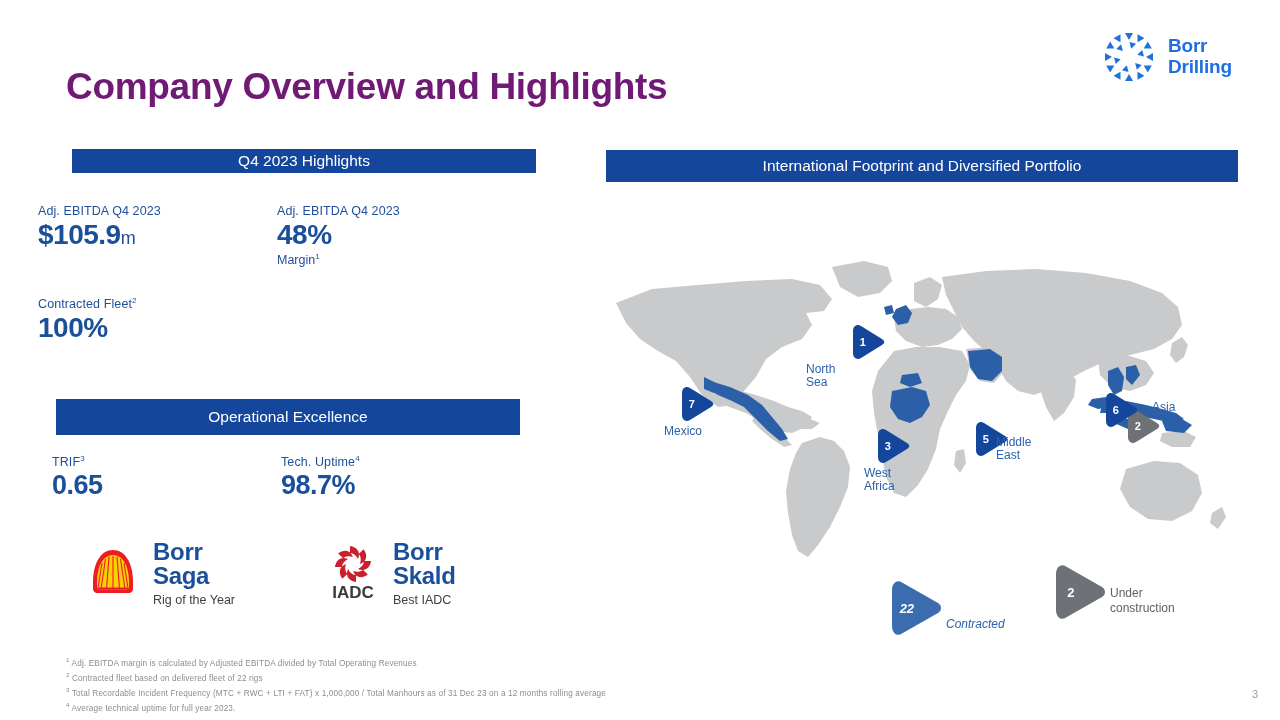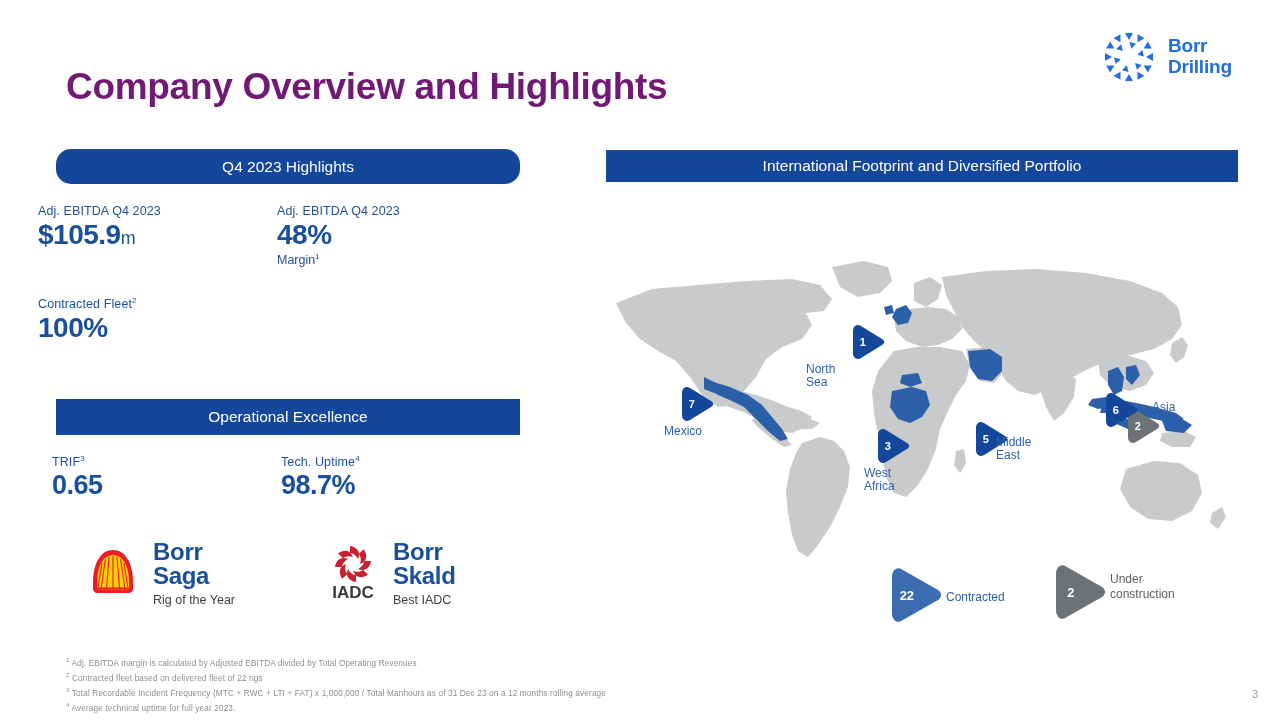--- a/index.html
+++ b/index.html
@@ -23,21 +23,21 @@
     font-size: 37px; font-weight: 700; color: #701a75;
     letter-spacing: -0.3px;
   }
 
   
   .panel-head {
     position: absolute; background: #14469b;
     display: flex; align-items: center; justify-content: center;
     color: #ffffff; font-size: 15.5px; font-weight: 400;
   }
-  #head-q4   { left: 56px;  top: 149px; width: 464px; height: 35px; border-radius: 15px; }
+  #head-q4   { left: 72px;  top: 149px; width: 464px; height: 24px; }
   #head-ops  { left: 56px;  top: 399px; width: 464px; height: 36px; }
   #head-map  { left: 606px; top: 150px; width: 632px; height: 32px; }
 
   
   .kpi { position: absolute; width: 220px; }
   .kpi .lab { font-size: 12.5px; color: #1e4f9b; letter-spacing: 0.1px; }
   .kpi .val { font-size: 28px; font-weight: bold; color: #1a4f9c; margin-top: 1px; letter-spacing: -0.5px; }
   .kpi .val .unit { font-size: 18px; font-weight: 400; }
   .kpi .sub { font-size: 12.5px; color: #1e4f9b; margin-top: 1px; }
   .kpi sup { font-size: 8px; vertical-align: super; }
@@ -86,22 +86,22 @@
 
   
   .legend-item { position: absolute; display: flex; align-items: center; }
   .legend-item .lg-tri { position: relative; width: 58px; height: 60px; flex: 0 0 58px; }
   .legend-item .lg-tri svg { display: block; width: 100%; height: 100%; }
   .legend-item .lg-num {
     position: absolute; left: 0; top: 0; width: 72%; height: 100%;
     display: flex; align-items: center; justify-content: center;
     color: #fff; font-size: 13px; font-weight: bold;
   }
-  .legend-item .lg-lab { font-size: 12px; color: #2b62ab; line-height: 1.25; margin-left: 2px; align-self: flex-end; margin-bottom: 20px; }
-  #legend-contracted { left: 886px; top: 565px; }
+  .legend-item .lg-lab { font-size: 12px; color: #2b62ab; line-height: 1.25; margin-left: 2px; align-self: flex-end; margin-bottom: 6px; }
+  #legend-contracted { left: 886px; top: 578px; font-style: italic; }
   #legend-under      { left: 1050px; top: 562px; }
   #legend-under .lg-lab { color: #5c5f63; }
 </style>
 </head>
 <body>
 
 <div class="slide">
 
   <div class="logo-wrap">
     <div class="logo-mark">

